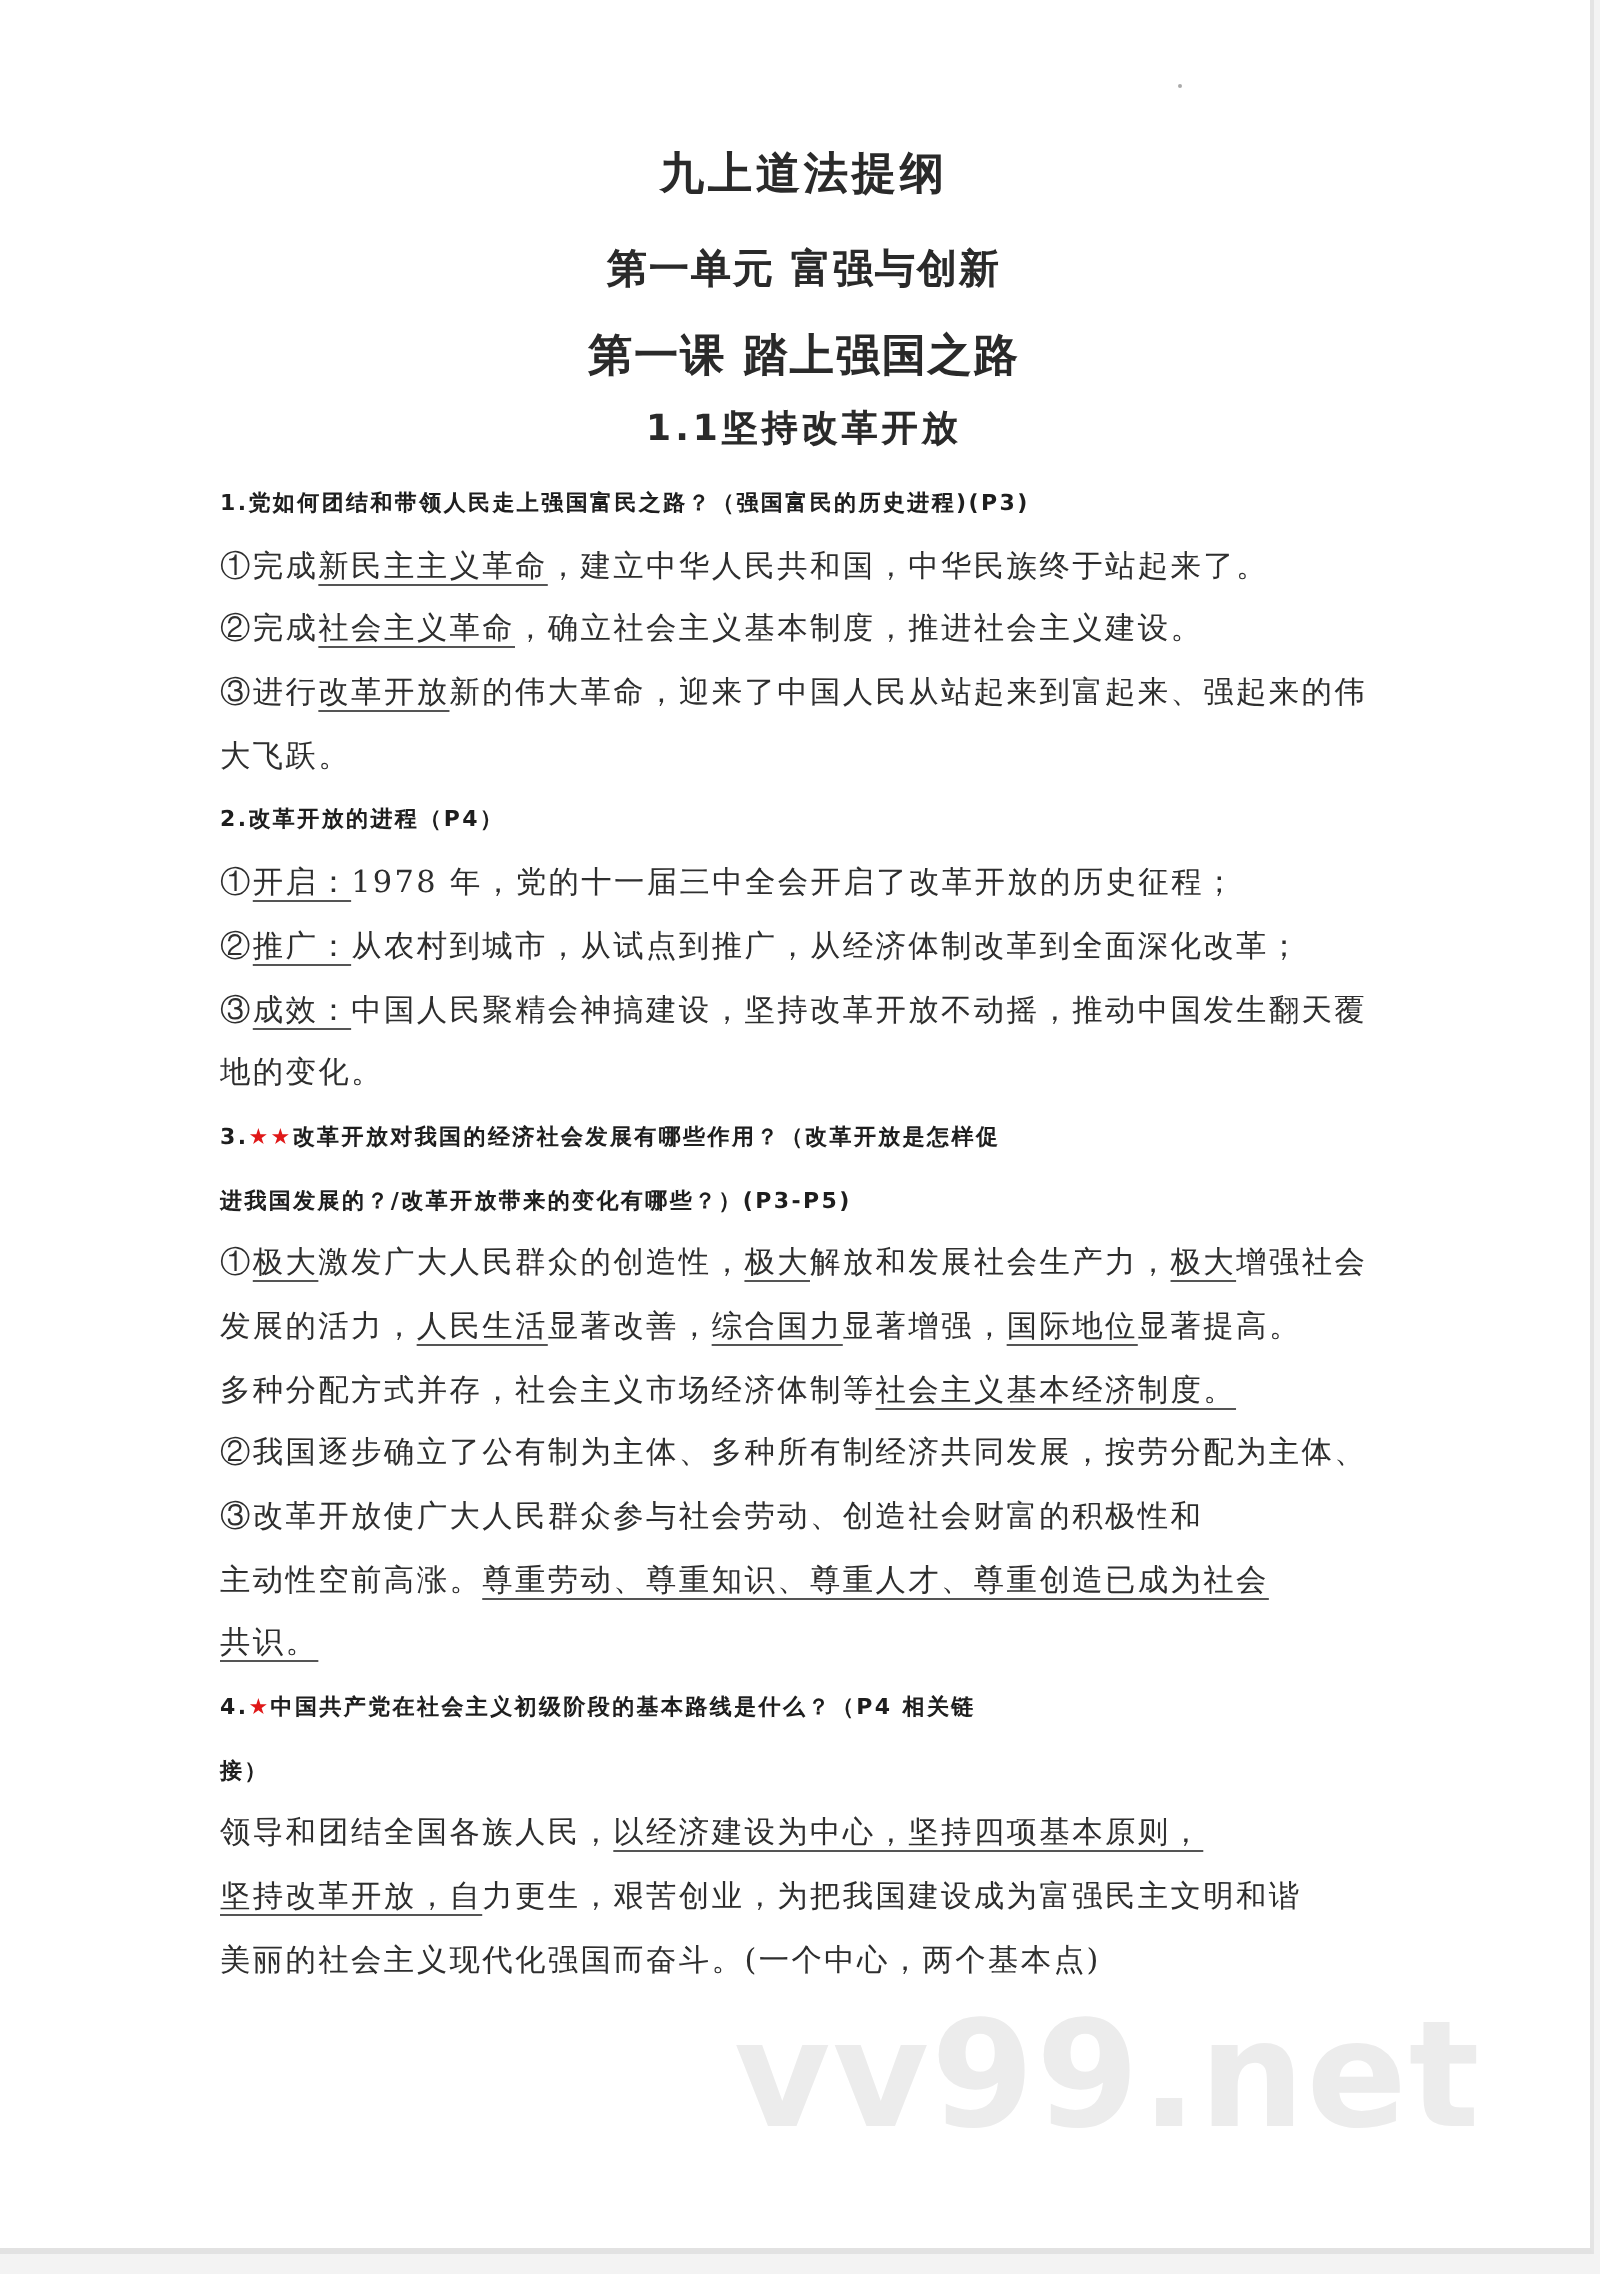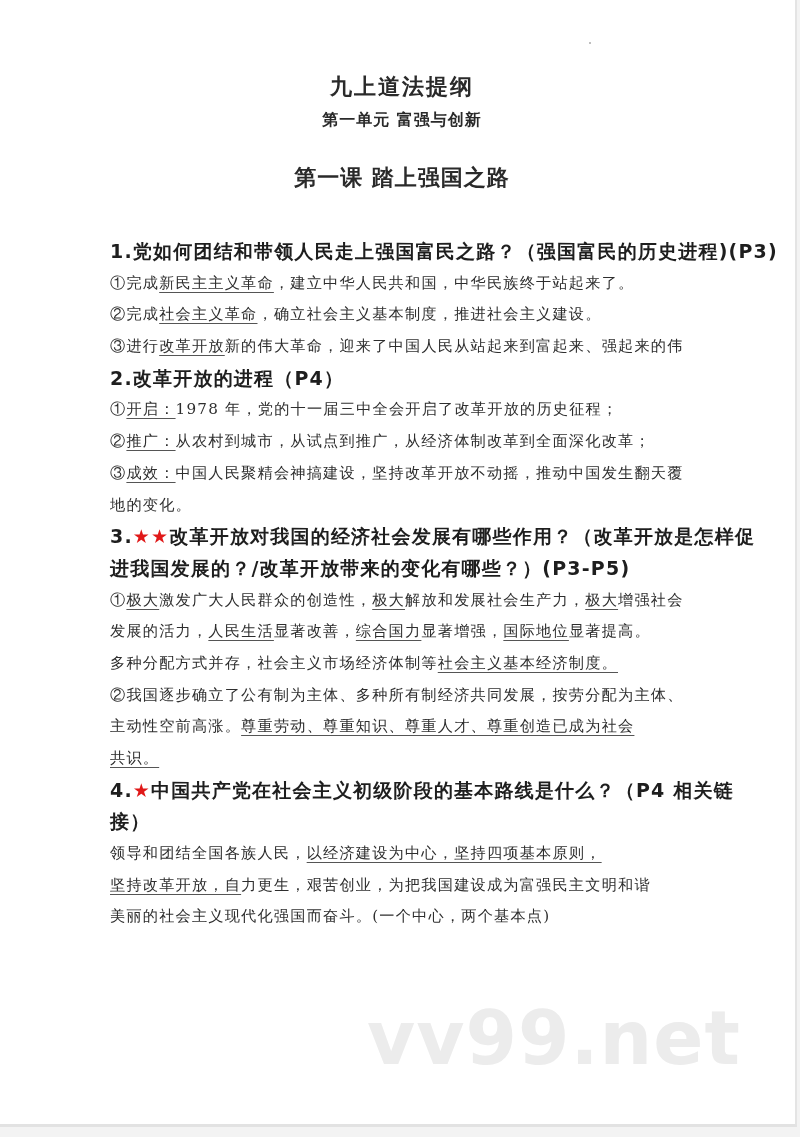--- a/index.html
+++ b/index.html
@@ -11,61 +11,64 @@
       position: absolute; left: 0; top: 0; width: 795px; height: 1124px;
       background: #ffffff; border-right: 2px solid #e4e4e4; border-bottom: 3px solid #e2e2e2;
     }
     .dot { position: absolute; left: 589px; top: 42px; width: 2px; height: 2px; background: #aaa; border-radius: 50%; }
     .title {
       position: absolute; left: 0; width: 780px; text-align: center; font-weight: bold; color: #2a2a2a;
       font-family: "DejaVu Sans", "Liberation Sans", sans-serif;
       margin-left: 12px;
     }
     .t1 { top: 72px; font-size: 22px; letter-spacing: 2px; }
-    .t2 { top: 110px; font-size: 16px; letter-spacing: 1px; }
+    .t2 { top: 121px; font-size: 20px; letter-spacing: 1px; }
     .t3 { top: 163px; font-size: 22px; letter-spacing: 1px; }
     .t4 { top: 202px; font-size: 18px; letter-spacing: 2px; }
     .content {
       position: absolute; left: 110px; top: 236px; width: 572px;
       font-size: 15.2px; line-height: 31.7px; letter-spacing: 1.2px; color: #2e2e2e;
     }
     .line { white-space: nowrap; height: 31.7px; overflow: visible; }
-    .q { font-weight: bold; font-family: "DejaVu Sans", "Liberation Sans", sans-serif; color: #1e1e1e; font-size: 19px; }
+    .q { font-weight: bold; font-family: "DejaVu Sans", "Liberation Sans", sans-serif; color: #1e1e1e; font-size: 11px; }
     .u { text-decoration: underline; text-decoration-color: #555; text-underline-offset: 4px; text-decoration-thickness: 1.3px; }
     .star { color: #e01818; font-weight: bold; }
     .watermark {
       position: absolute; left: 367px; top: 995px; font-family: "DejaVu Sans", "Liberation Sans", sans-serif;
       font-weight: bold; font-size: 74px; color: #ececec; letter-spacing: 1px; user-select: none;
     }
   </style>
 </head>
 <body>
 
 <div class="page">
   <div class="dot"></div>
   <div class="title t1">九上道法提纲</div>
   <div class="title t2">第一单元 富强与创新</div>
   <div class="title t3">第一课 踏上强国之路</div>
+  <div class="title t4">1.1坚持改革开放</div>
 
   <div class="content" id="content">
       <div class="line q"><span>1.党如何团结和带领人民走上强国富民之路？（强国富民的历史进程)(P3)</span></div>
       <div class="line"><span>①完成</span><span class="u">新民主主义革命</span><span>，建立中华人民共和国，中华民族终于站起来了。</span></div>
       <div class="line"><span>②完成</span><span class="u">社会主义革命</span><span>，确立社会主义基本制度，推进社会主义建设。</span></div>
       <div class="line"><span>③进行</span><span class="u">改革开放</span><span>新的伟大革命，迎来了中国人民从站起来到富起来、强起来的伟</span></div>
+      <div class="line"><span>大飞跃。</span></div>
       <div class="line q"><span>2.改革开放的进程（P4）</span></div>
       <div class="line"><span>①</span><span class="u">开启：</span><span>1978 年，党的十一届三中全会开启了改革开放的历史征程；</span></div>
       <div class="line"><span>②</span><span class="u">推广：</span><span>从农村到城市，从试点到推广，从经济体制改革到全面深化改革；</span></div>
       <div class="line"><span>③</span><span class="u">成效：</span><span>中国人民聚精会神搞建设，坚持改革开放不动摇，推动中国发生翻天覆</span></div>
       <div class="line"><span>地的变化。</span></div>
       <div class="line q"><span>3.</span><span class="star">★★</span><span>改革开放对我国的经济社会发展有哪些作用？（改革开放是怎样促</span></div>
       <div class="line q"><span>进我国发展的？/改革开放带来的变化有哪些？）(P3-P5)</span></div>
       <div class="line"><span>①</span><span class="u">极大</span><span>激发广大人民群众的创造性，</span><span class="u">极大</span><span>解放和发展社会生产力，</span><span class="u">极大</span><span>增强社会</span></div>
       <div class="line"><span>发展的活力，</span><span class="u">人民生活</span><span>显著改善，</span><span class="u">综合国力</span><span>显著增强，</span><span class="u">国际地位</span><span>显著提高。</span></div>
       <div class="line"><span>多种分配方式并存，社会主义市场经济体制等</span><span class="u">社会主义基本经济制度。</span></div>
       <div class="line"><span>②我国逐步确立了公有制为主体、多种所有制经济共同发展，按劳分配为主体、</span></div>
+      <div class="line"><span>③改革开放使广大人民群众参与社会劳动、创造社会财富的积极性和</span></div>
       <div class="line"><span>主动性空前高涨。</span><span class="u">尊重劳动、尊重知识、尊重人才、尊重创造已成为社会</span></div>
       <div class="line"><span class="u">共识。</span></div>
       <div class="line q"><span>4.</span><span class="star">★</span><span>中国共产党在社会主义初级阶段的基本路线是什么？（P4 相关链</span></div>
       <div class="line q"><span>接）</span></div>
       <div class="line"><span>领导和团结全国各族人民，</span><span class="u">以经济建设为中心，坚持四项基本原则，</span></div>
       <div class="line"><span class="u">坚持改革开放，自</span><span>力更生，艰苦创业，为把我国建设成为富强民主文明和谐</span></div>
       <div class="line"><span>美丽的社会主义现代化强国而奋斗。(一个中心，两个基本点)</span></div>
     </div>
 
   <div class="watermark">vv99.net</div>

